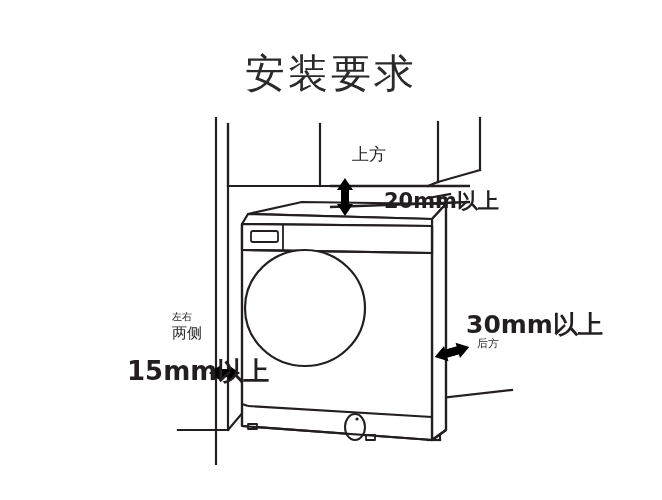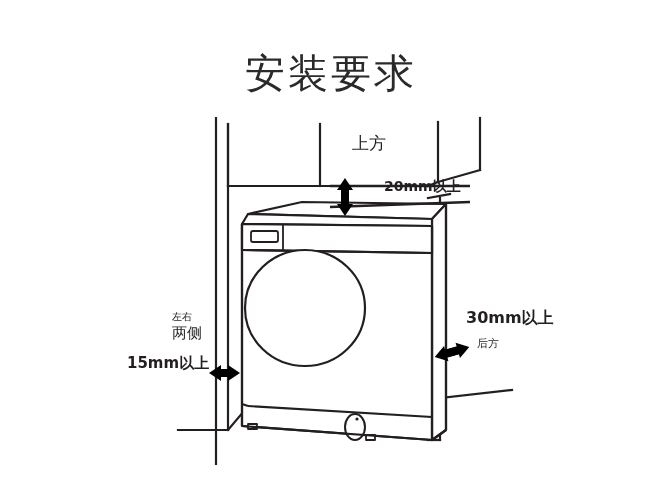--- a/index.html
+++ b/index.html
@@ -43,52 +43,52 @@
     height: 500px;
   }
   .lbl {
     position: absolute;
     color: #231f20;
     white-space: nowrap;
     font-family: "DejaVu Sans", "Liberation Sans", sans-serif;
   }
   #lbl-top {
     left: 352px;
-    top: 132px;
+    top: 143px;
     font-size: 17px;
   }
   #lbl-top-gap {
     left: 384px;
-    top: 178px;
-    font-size: 14px;
+    top: 187px;
+    font-size: 21px;
     font-weight: 700;
   }
   #lbl-side-1 {
     left: 172px;
     top: 309px;
     font-size: 10px;
     line-height: 16px;
   }
   #lbl-side-2 {
     left: 172px;
     top: 325px;
     font-size: 15px;
     line-height: 16px;
     text-align: right;
   }
   #lbl-side-gap {
     left: 127px;
     top: 354px;
-    font-size: 15px;
+    font-size: 26px;
     font-weight: 700;
   }
   #lbl-rear-gap {
     left: 466px;
     top: 308px;
-    font-size: 16px;
+    font-size: 25px;
     font-weight: 700;
   }
   #lbl-rear {
     left: 477px;
     top: 336px;
     font-size: 11px;
   }
 </style>
 </head>
 <body>

